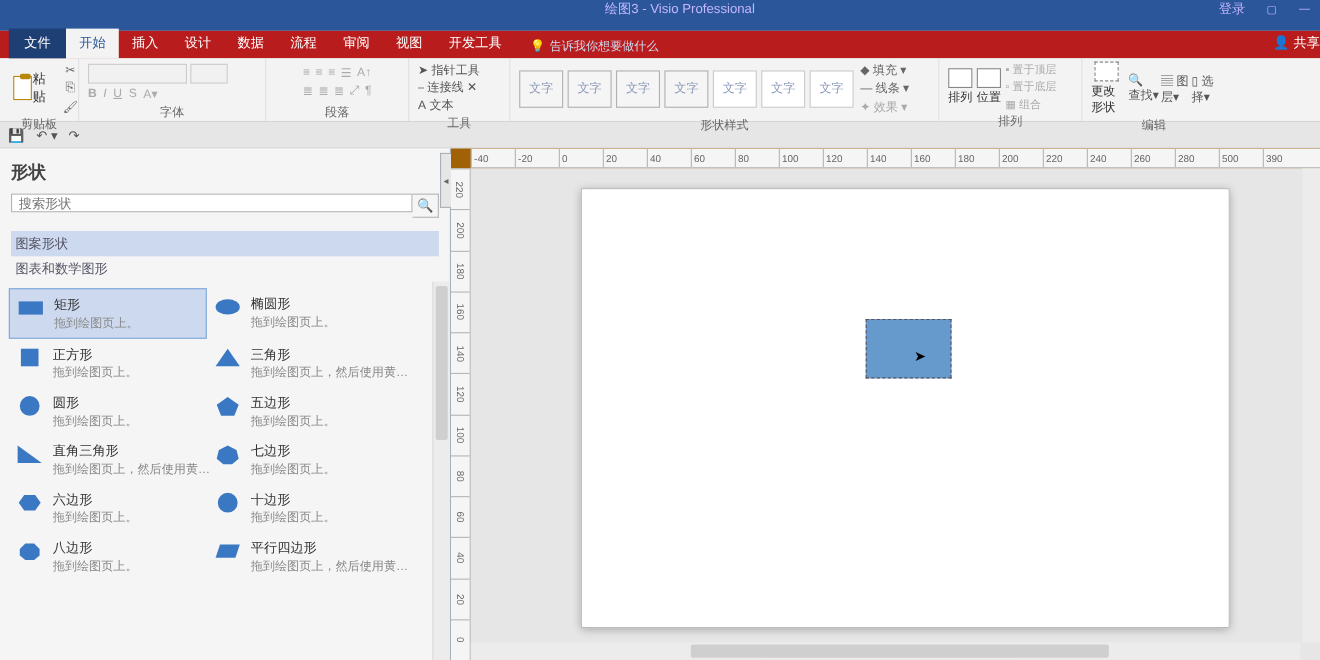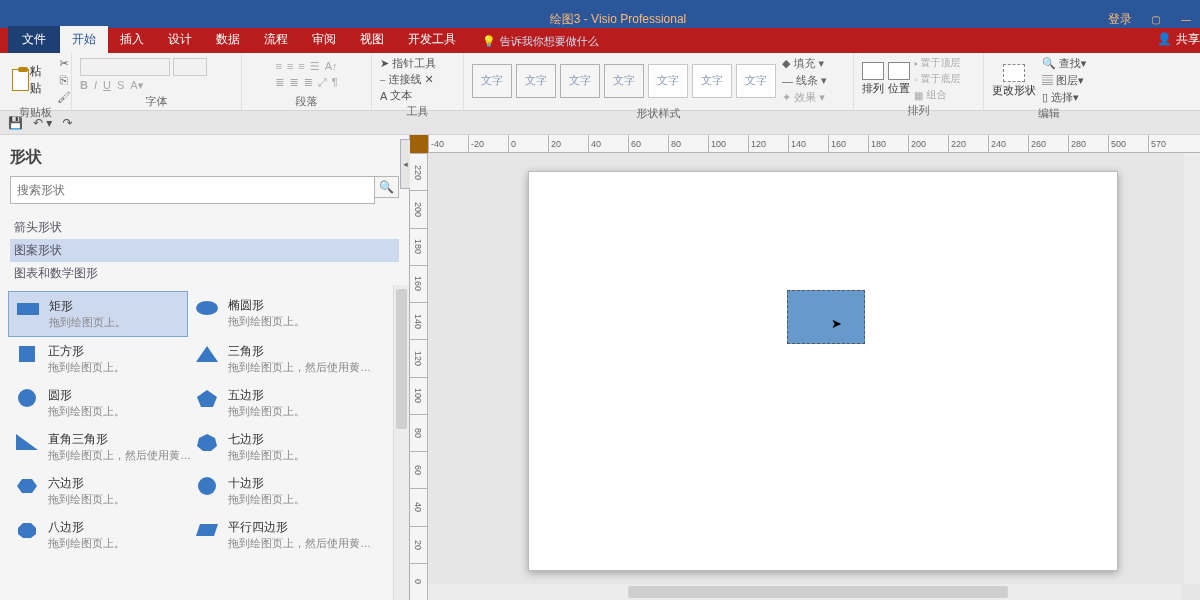--- a/index.html
+++ b/index.html
@@ -1,17 +1,17 @@
 <!DOCTYPE html>
 <html><head>
 <meta charset="utf-8">
 <style>
 *{margin:0;padding:0;box-sizing:border-box;font-family:"Microsoft YaHei",sans-serif;-webkit-font-smoothing:antialiased}
 body{width:1200px;height:600px;overflow:hidden;background:#e6e6e6;font-size:12px;color:#333}
-.titlebar{height:28px;background:#2b579a;color:#fdba74;display:flex;align-items:flex-end;justify-content:space-between;padding:0 8px}
+.titlebar{height:28px;background:#2b579a;color:#c4b5fd;display:flex;align-items:flex-start;justify-content:space-between;padding:0 8px}
 .titlebar .title{flex:1;text-align:center;font-size:12px}
 .titlebar .right{display:flex;gap:18px;align-items:center}
 .titlebar .winbtn{width:12px;height:12px;display:inline-flex;align-items:center;justify-content:center;font-size:10px}
 .ribbon-tabs{height:25px;background:#b91c1c;display:flex;align-items:end;padding-left:8px;color:#fff}
 .rtab{padding:5px 12px;font-size:12px;cursor:pointer}
 .rtab.active{background:#f3f3f3;color:#2b579a}
 .rtab.file{background:#1e3f73;color:#fff;padding:5px 14px}
 .tellme{margin-left:14px;display:flex;align-items:center;gap:4px;color:#cdd9ef;font-size:11px;padding-bottom:4px}
 .ribbon{height:58px;background:#f3f3f3;border-bottom:1px solid #d4d4d4;display:flex}
 .rgroup{border-right:1px solid #e0e0e0;padding:3px 8px 1px;display:flex;flex-direction:column;justify-content:space-between}
@@ -22,28 +22,28 @@
 .paste-big .ic:before{content:"";position:absolute;top:-3px;left:5px;width:10px;height:5px;background:#b8860b;border-radius:2px}
 .mini-icons{display:flex;flex-direction:column;gap:3px;font-size:11px;color:#888}
 .tool-item{font-size:11px;color:#555;display:flex;align-items:center;gap:3px;white-space:nowrap}
 .style-swatch{width:40px;height:34px;border:1px solid #c8c8c8;background:#fff;display:flex;align-items:center;justify-content:center;font-size:11px;color:#8a98b8}
 .style-swatch.sel{border:1px solid #b0b0b0;background:#f5f5f5}
 .style-row{display:flex;gap:4px}
 .fill-line{display:flex;flex-direction:column;gap:2px;font-size:11px;color:#666}
 .fill-line span{display:flex;align-items:center;gap:3px}
 .arrange{display:flex;flex-direction:column;align-items:center;font-size:11px;gap:1px}
 .arrange-ic{width:22px;height:18px;border:1px solid #888;background:#fff;position:relative}
-.edit-col{display:flex;flex-direction:column;gap:2px;font-size:11px;color:#555}
+.edit-col{display:flex;gap:2px;font-size:11px;color:#555}
 .qat{height:24px;background:#e6e6e6;display:flex;align-items:center;gap:10px;padding:0 8px;border-bottom:1px solid #d4d4d4}
 .qat span{color:#555;font-size:12px}
 .main{display:flex;height:465px}
 .shapes-pane{width:410px;background:#f5f5f5;border-right:1px solid #aab0b8;display:flex;flex-direction:column;position:relative}
 .shapes-pane h2{font-size:16px;font-weight:bold;color:#444;padding:12px 10px 8px}
 .search-row{margin:0 10px 8px;display:flex}
-.search-row input{flex:1;height:28px;border:1px solid #b5b5b5;padding:0 6px;font-size:12px}
+.search-row input{flex:1;height:17px;border:1px solid #b5b5b5;padding:0 6px;font-size:12px}
 .search-row .sbtn{width:24px;height:22px;border:1px solid #b5b5b5;border-left:none;display:flex;align-items:center;justify-content:center;color:#777}
 .stencil-tabs{padding:4px 10px 0;font-size:12px}
 .stencil-tabs .row{padding:3px 4px;color:#556;cursor:pointer}
 .stencil-tabs .row.sel{background:#cdd9ef}
 .shape-list{flex:1;overflow:hidden;padding:6px 4px 0 8px;position:relative}
 .shape-grid{display:flex;flex-wrap:wrap}
 .shape-item{width:180px;display:flex;gap:8px;padding:6px 6px;cursor:pointer}
 .shape-item.sel{background:#cdd9ef;border:1px solid #7ba7d7}
 .shape-ic{width:26px;height:22px;flex-shrink:0;display:flex;align-items:center;justify-content:center}
 .shape-txt .nm{font-size:12px;color:#333}
@@ -218,21 +218,20 @@
 
 <div class="main">
   <div class="shapes-pane">
     <div class="collapse-handle">◂</div>
     <h2>形状</h2>
     <div class="search-row">
       <input placeholder="搜索形状" style="">
       <div class="sbtn">🔍</div>
     </div>
     <div class="stencil-tabs">
-      <div class="row">箭头形状</div>
       <div class="row sel">图案形状</div>
       <div class="row">图表和数学图形</div>
     </div>
     <div style="position:relative;flex:1">
       <div class="shape-list" id="shape-list">
           <div class="shape-grid">
             <div class="shape-item sel">
               <div class="shape-ic">
                 <svg width="26" height="20">
                   <rect x="2" y="4" width="22" height="12" class="shape-blue"></rect>
@@ -385,21 +384,21 @@
         <div>120</div>
         <div>140</div>
         <div>160</div>
         <div>180</div>
         <div>200</div>
         <div>220</div>
         <div>240</div>
         <div>260</div>
         <div>280</div>
         <div>500</div>
-        <div>570</div>
+        <div>390</div>
       </div>
     <div class="vruler" id="vruler">
         <div>220</div>
         <div>200</div>
         <div>180</div>
         <div>160</div>
         <div>140</div>
         <div>120</div>
         <div>100</div>
         <div>80</div>

